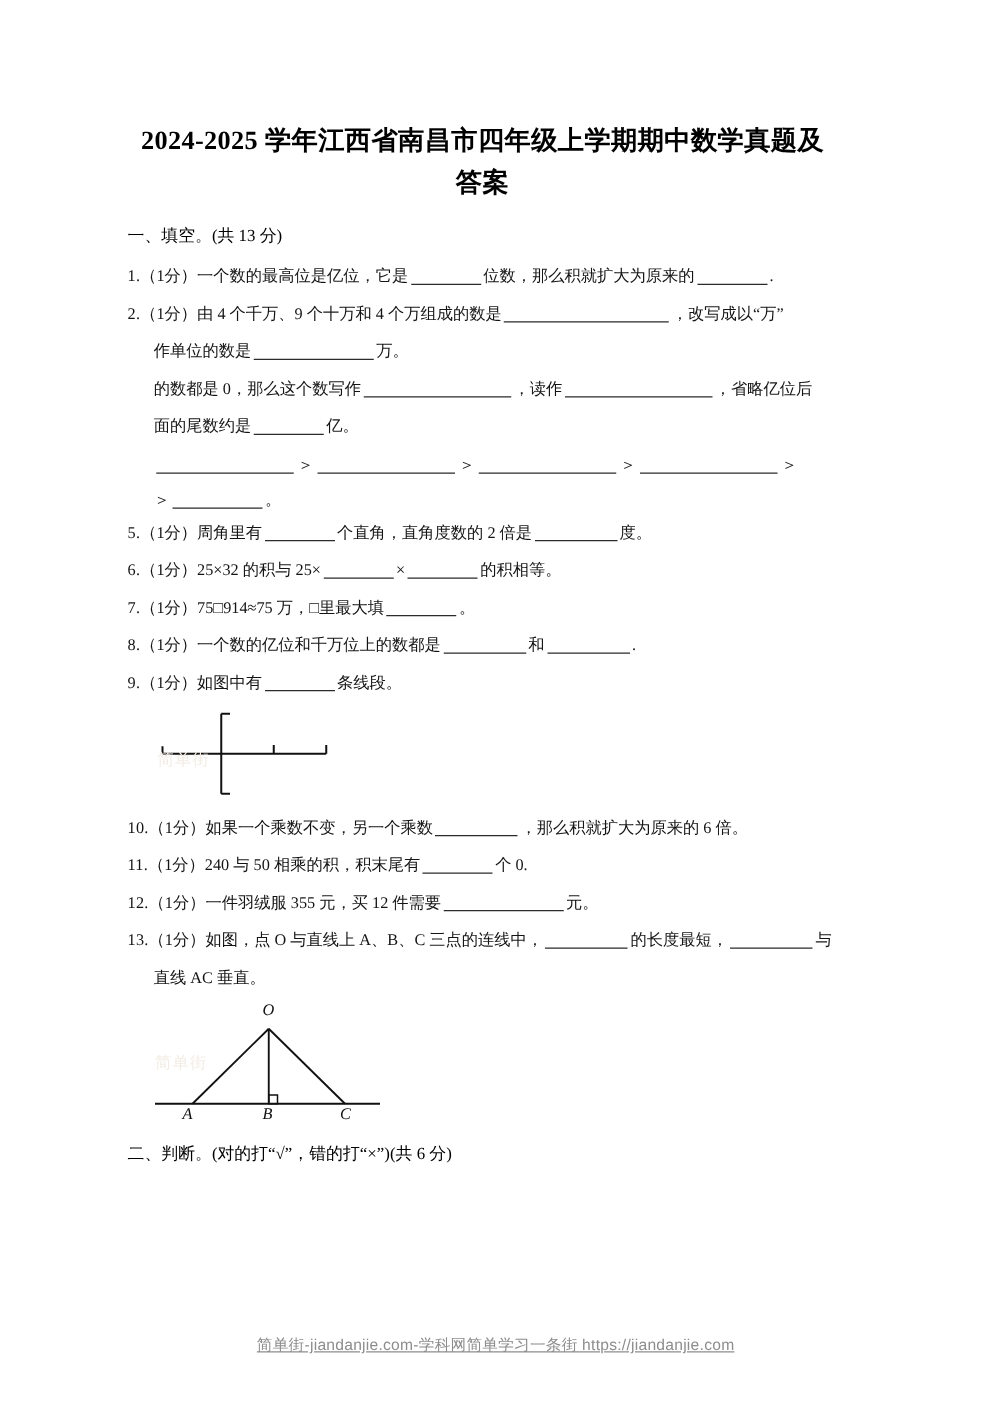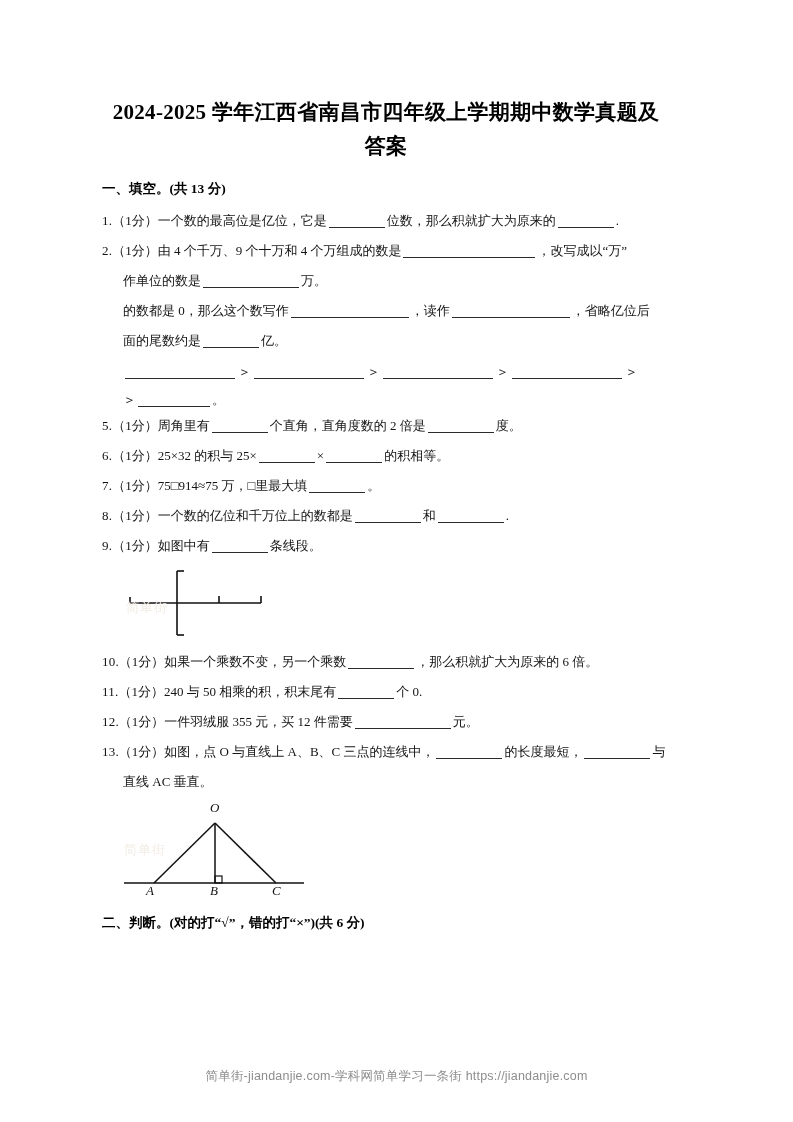--- a/index.html
+++ b/index.html
@@ -36,21 +36,21 @@
     text-align: center;
     letter-spacing: 0.3px;
     margin: 0 0 16px 0;
     padding: 0 6px;
     color: #000;
   }
 
   
   .section-head {
     font-size: 13.5px;
-    font-weight: bold;
+    font-weight: normal;
     margin: 12px 0 9px 0;
     line-height: 1.5;
     color: #000;
   }
 
   
   .q {
     font-size: 13px;
     line-height: 2.0;
     margin: 0 0 4px 0;
@@ -127,20 +127,21 @@
   .footer-wm {
     position: absolute;
     left: 0;
     top: 1068px;
     width: 793px;
     text-align: center;
     font-family: "Liberation Sans", "DejaVu Sans", sans-serif;
     font-size: 12.5px;
     color: #8d8d8d;
     letter-spacing: 0.2px;
+    text-decoration: underline;
   }
 </style>
 </head>
 <body>
 
 <div class="page">
 
   <div class="content">
 
     <h1 class="doc-title">2024-2025 学年江西省南昌市四年级上学期期中数学真题及答案</h1>

